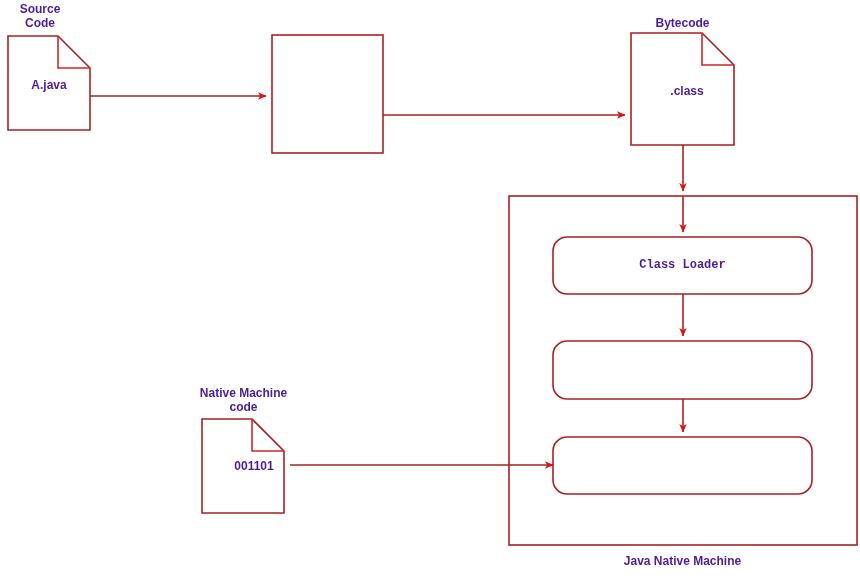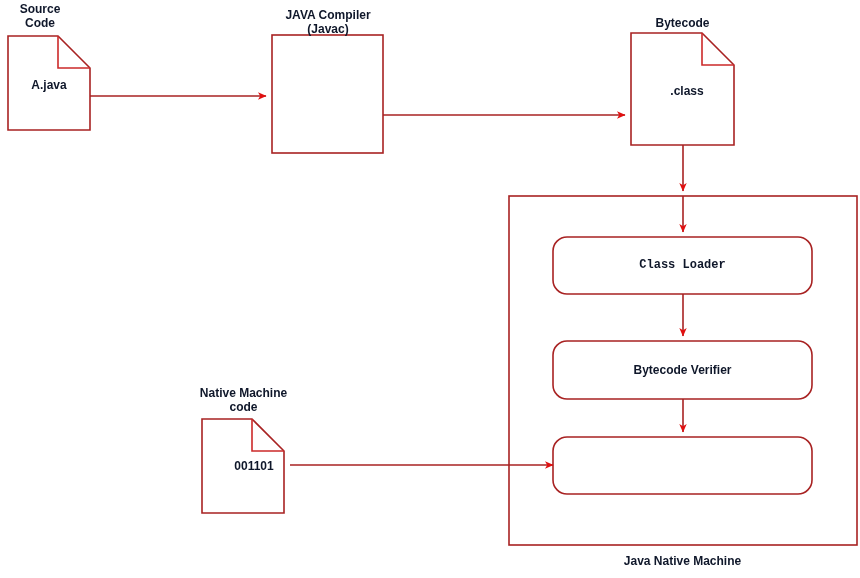--- a/index.html
+++ b/index.html
@@ -21,21 +21,21 @@
   }
   #stage svg {
     position: absolute;
     left: 0;
     top: 0;
     width: 860px;
     height: 578px;
   }
   .lbl {
     position: absolute;
-    color: #0f172a;
+    color: #4c1d95;
     font-family: "Liberation Sans", sans-serif;
     font-weight: bold;
     font-size: 12px;
     line-height: 14px;
     text-align: center;
     white-space: pre-line;
     letter-spacing: 0px;
   }
   .lbl-in {
     font-size: 12px;
@@ -89,28 +89,25 @@
       <line x1="683" y1="399" x2="683" y2="432" marker-end="url(#arrowD)"></line>
       <path d="M553,465 L290,465" marker-end="url(#arrowR)" transform="rotate(180 421.5 465)"></path>
 
     </g>
   </svg>
 
   <div class="lbl" style="left:0px; top:2px; width:80px;">Source
 Code</div>
   <div class="lbl lbl-in" style="left:8px; top:78px; width:82px;">A.java</div>
 
-  <div class="lbl" style="left:268px; top:8px; width:120px;">JAVA Compiler
-(Javac)</div>
 
   <div class="lbl" style="left:631px; top:16px; width:103px;">Bytecode</div>
   <div class="lbl lbl-in" style="left:631px; top:84px; width:112px;">.class</div>
 
   <div class="lbl" style="left:186px; top:386px; width:115px;">Native Machine
 code</div>
   <div class="lbl lbl-in" style="left:202px; top:459px; width:82px;padding-left:11px;">001101</div>
 
   <div class="lbl lbl-in" style="left:553px; top:258px; width:259px;font-family:Liberation Mono, monospace;">Class Loader</div>
-  <div class="lbl lbl-in" style="left:553px; top:363px; width:259px;">Bytecode Verifier</div>
 
   <div class="lbl" style="left:553px; top:554px; width:259px;">Java Native Machine</div>
 
 </div>
 
 </body></html>

